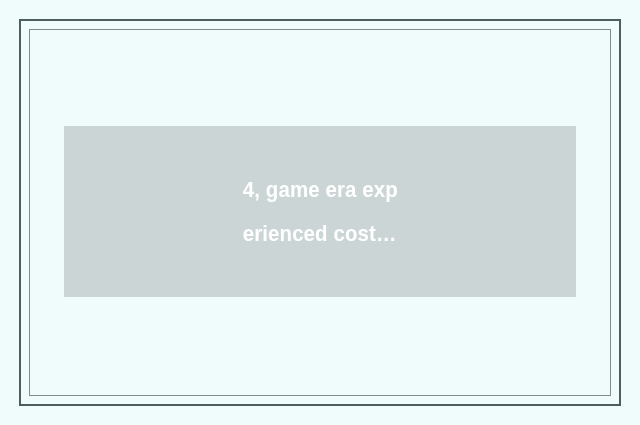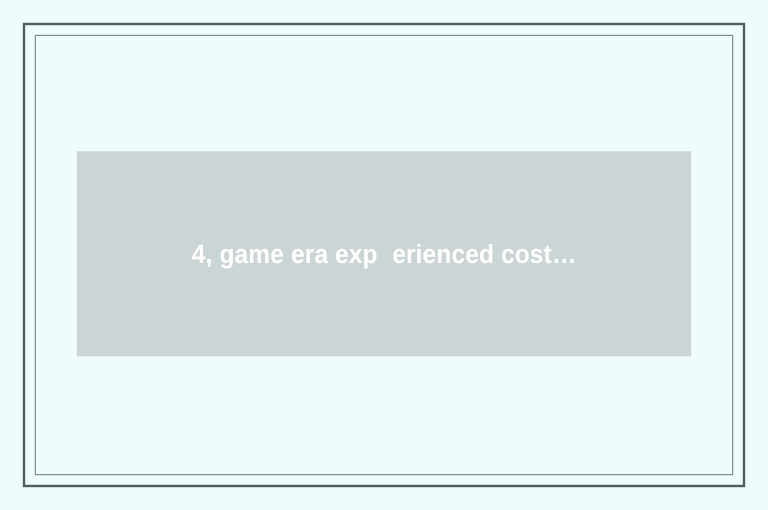--- a/index.html
+++ b/index.html
@@ -50,21 +50,21 @@
   
   #placeholder-block {
     position: absolute;
     left: 64px;
     top: 126px;
     width: 512px;
     height: 171px;
     background: #cbd5d5;
     box-sizing: border-box;
     display: flex;
-    flex-direction: row;
+    flex-direction: column;
     align-items: center;
     justify-content: center;
   }
 
   .placeholder-line {
     color: #ffffff;
     font-family: "Liberation Sans", sans-serif;
     font-weight: bold;
     font-size: 22px;
     line-height: 44px;

